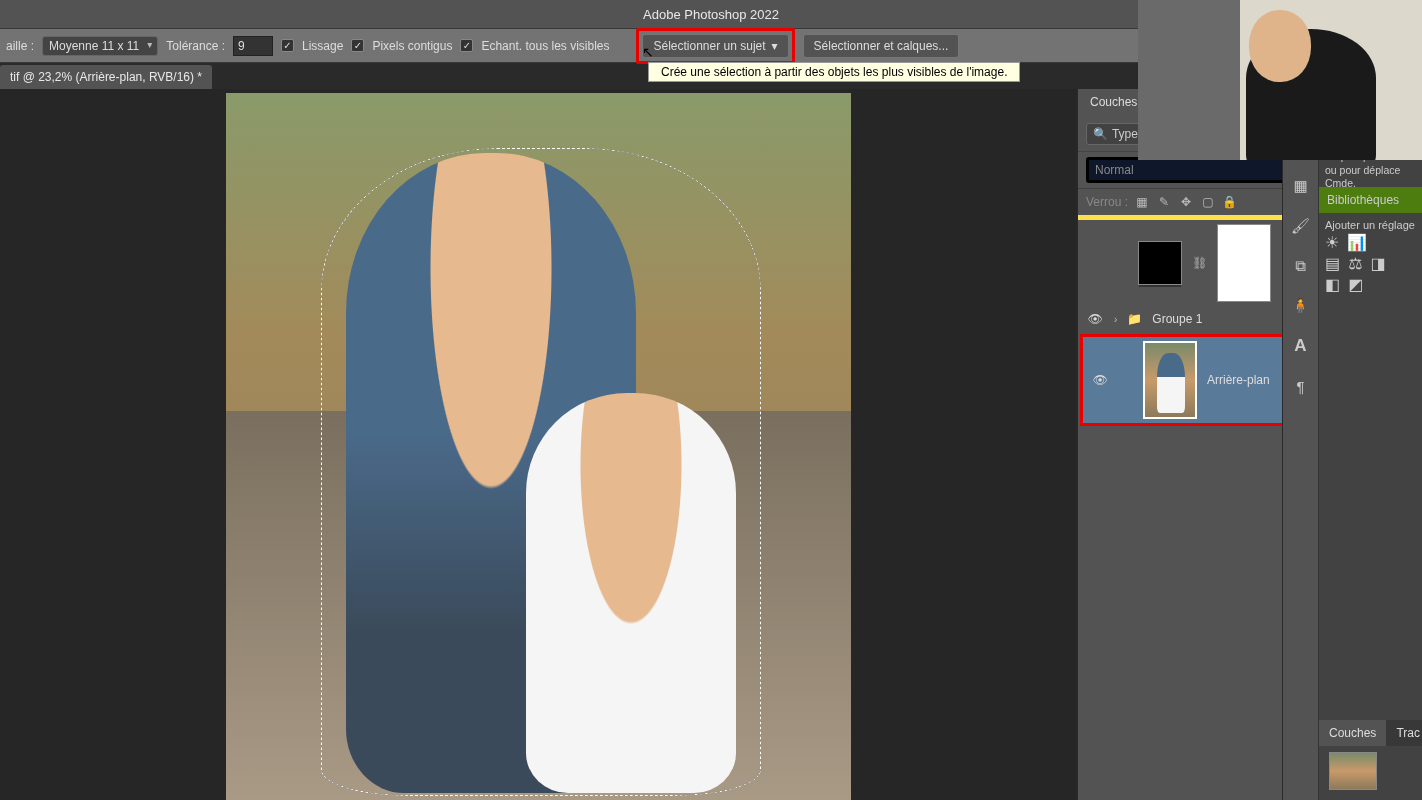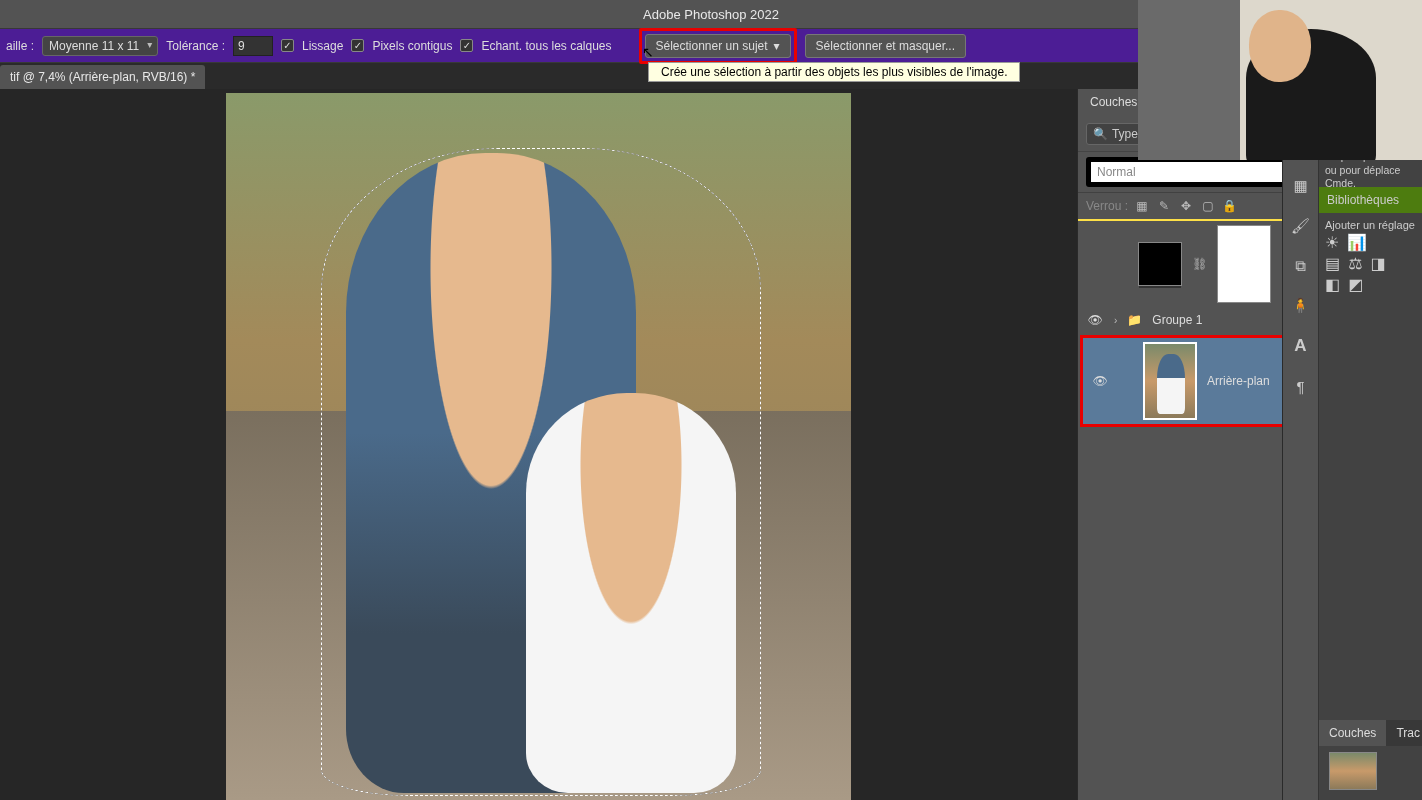--- a/index.html
+++ b/index.html
@@ -2,21 +2,21 @@
 <html><head>
 <meta charset="utf-8">
 <style>
 * { margin: 0; padding: 0; box-sizing: border-box; font-family: -apple-system, "Segoe UI", Arial, sans-serif; }
 body { width: 1422px; height: 800px; background: #323232; color: #ccc; overflow: hidden; position: relative; font-size: 12px; }
 
 
 .title-bar { height: 28px; background: #535353; display: flex; align-items: center; justify-content: center; color: #e8e8e8; font-size: 13px; }
 
 
-.options-bar { height: 35px; background: #4c1d95; display: flex; align-items: center; padding: 0 6px; gap: 8px; border-top: 1px solid #383838; border-bottom: 1px solid #383838; }
+.options-bar { height: 35px; background: #737373; display: flex; align-items: center; padding: 0 6px; gap: 8px; border-top: 1px solid #383838; border-bottom: 1px solid #383838; }
 .opt-label { color: #ddd; font-size: 12px; }
 .opt-select { background: #444; color: #ddd; border: 1px solid #666; padding: 2px 18px 2px 6px; border-radius: 3px; font-size: 12px; position: relative; }
 .opt-select::after { content: "▾"; position: absolute; right: 5px; top: 2px; font-size: 10px; color: #bbb; }
 .opt-input { background: #333; color: #ddd; border: 1px solid #222; width: 40px; padding: 2px 4px; font-size: 12px; }
 .chk { width: 13px; height: 13px; background: #333; border: 1px solid #888; display: inline-flex; align-items: center; justify-content: center; border-radius: 2px; }
 .chk.checked::before { content: "✓"; color: #ddd; font-size: 10px; line-height: 1; }
 .opt-btn { background: #535353; border: 1px solid #777; color: #ddd; padding: 4px 10px; border-radius: 3px; font-size: 12px; display: flex; align-items: center; gap: 6px; }
 .highlight-red { border: 3px solid #e80000; padding: 3px; border-radius: 2px; }
 
 
@@ -42,24 +42,24 @@
 .right { width: 345px; background: #535353; display: flex; border-left: 1px solid #2a2a2a; }
 .layers-col { width: 345px; display: flex; flex-direction: column; background: #535353; }
 .panel-tabs { display: flex; background: #383838; height: 28px; }
 .panel-tab { padding: 6px 12px; font-size: 12px; color: #ddd; }
 .panel-tab.active { background: #535353; }
 .layer-controls { padding: 6px 8px; display: flex; align-items: center; gap: 6px; border-bottom: 1px solid #444; }
 .filter-select { flex: 1; background: #424242; border: 1px solid #666; color: #ccc; padding: 3px 6px; border-radius: 3px; display: flex; align-items: center; gap: 4px; font-size: 12px; position: relative; }
 .filter-select::after { content: "▾"; margin-left: auto; font-size: 10px; }
 .filter-icon { width: 20px; height: 20px; display: inline-flex; align-items: center; justify-content: center; color: #bbb; font-size: 13px; }
 .row2 { padding: 5px 8px; display: flex; align-items: center; gap: 8px; border-bottom: 1px solid #414141; }
-.blend-select { flex: 1; background: #ffffff; border: 5px solid #000000; color: #888; padding: 3px 6px; border-radius: 3px; font-size: 12px; display:flex; }
+.blend-select { flex: 1; background: #0f172a; border: 3px solid #000000; color: #888; padding: 3px 6px; border-radius: 3px; font-size: 12px; display:flex; }
 .blend-select::after { content: "▾"; margin-left: auto; font-size: 10px; }
 .opacity-label { color: #888; font-size: 12px; }
-.row3 { padding: 5px 8px; display: flex; align-items: center; gap: 6px; border-bottom: 2px solid #fde047; font-size: 12px; color: #888; }
+.row3 { padding: 5px 8px; display: flex; align-items: center; gap: 6px; border-bottom: 5px solid #fde047; font-size: 12px; color: #888; }
 .lock-icon { width: 16px; height: 16px; color: #bbb; display: inline-flex; align-items: center; justify-content: center; }
 .layer-list { flex: 1; overflow: auto; position: relative; }
 .layer-item { display: flex; align-items: center; min-height: 82px; padding: 4px 8px; gap: 10px; }
 .layer-item.group { min-height: 26px; padding: 2px 8px; }
 .layer-item.selected { background: #5a7a9a; }
 .vis-col { width: 18px; display: flex; justify-content: center; color: #ddd; }
 .thumb { width: 54px; height: 78px; background: #ccc; border: 1px solid #888; }
 .thumb.photo { background: linear-gradient(180deg,#7a8a6a 0%,#c89a6a 50%,#8c7a5a 100%); position: relative; }
 .thumb.photo::after { content:""; position:absolute; left:12px; top:10px; width:28px; height:60px; background:linear-gradient(180deg,#4a6a8a 40%,#f5f5f5 40%); border-radius:40% 40% 10% 10%; }
 .thumb.mask-black { background:#000; border:1px solid #888; width:44px; height:44px; box-shadow: 0 3px 0 -1px #333; }
@@ -105,38 +105,38 @@
 <div class="options-bar">
   <span class="opt-label">aille :</span>
   <div class="opt-select"><span>Moyenne 11 x 11</span></div>
   <span class="opt-label" style="">Tolérance :</span>
   <input class="opt-input" value="9" style="">
   <span class="chk checked"></span>
   <span class="opt-label">Lissage</span>
   <span class="chk checked"></span>
   <span class="opt-label">Pixels contigus</span>
   <span class="chk checked"></span>
-  <span class="opt-label">Echant. tous les calques</span>
+  <span class="opt-label">Echant. tous les visibles</span>
 
   <div class="highlight-red" style="margin-left:19px">
     <button class="opt-btn">
       <span>Sélectionner un sujet</span>
       <span>▾</span>
     </button>
   </div>
   <button class="opt-btn">
-    <span>Sélectionner et masquer...</span>
+    <span>Sélectionner et calques...</span>
   </button>
 </div>
 
 <div class="tooltip">Crée une sélection à partir des objets les plus visibles de l'image.</div>
 <div class="cursor">↖</div>
 
 <div class="doc-tab-bar">
-  <div class="doc-tab">tif @ 7,4% (Arrière-plan, RVB/16) *</div>
+  <div class="doc-tab">tif @ 23,2% (Arrière-plan, RVB/16) *</div>
 </div>
 
 <div class="main">
   <div class="canvas-wrap">
     <div class="canvas">
       <div class="fig1"></div>
       <div class="fig2"></div>
       <div class="ants"></div>
     </div>
   </div>

